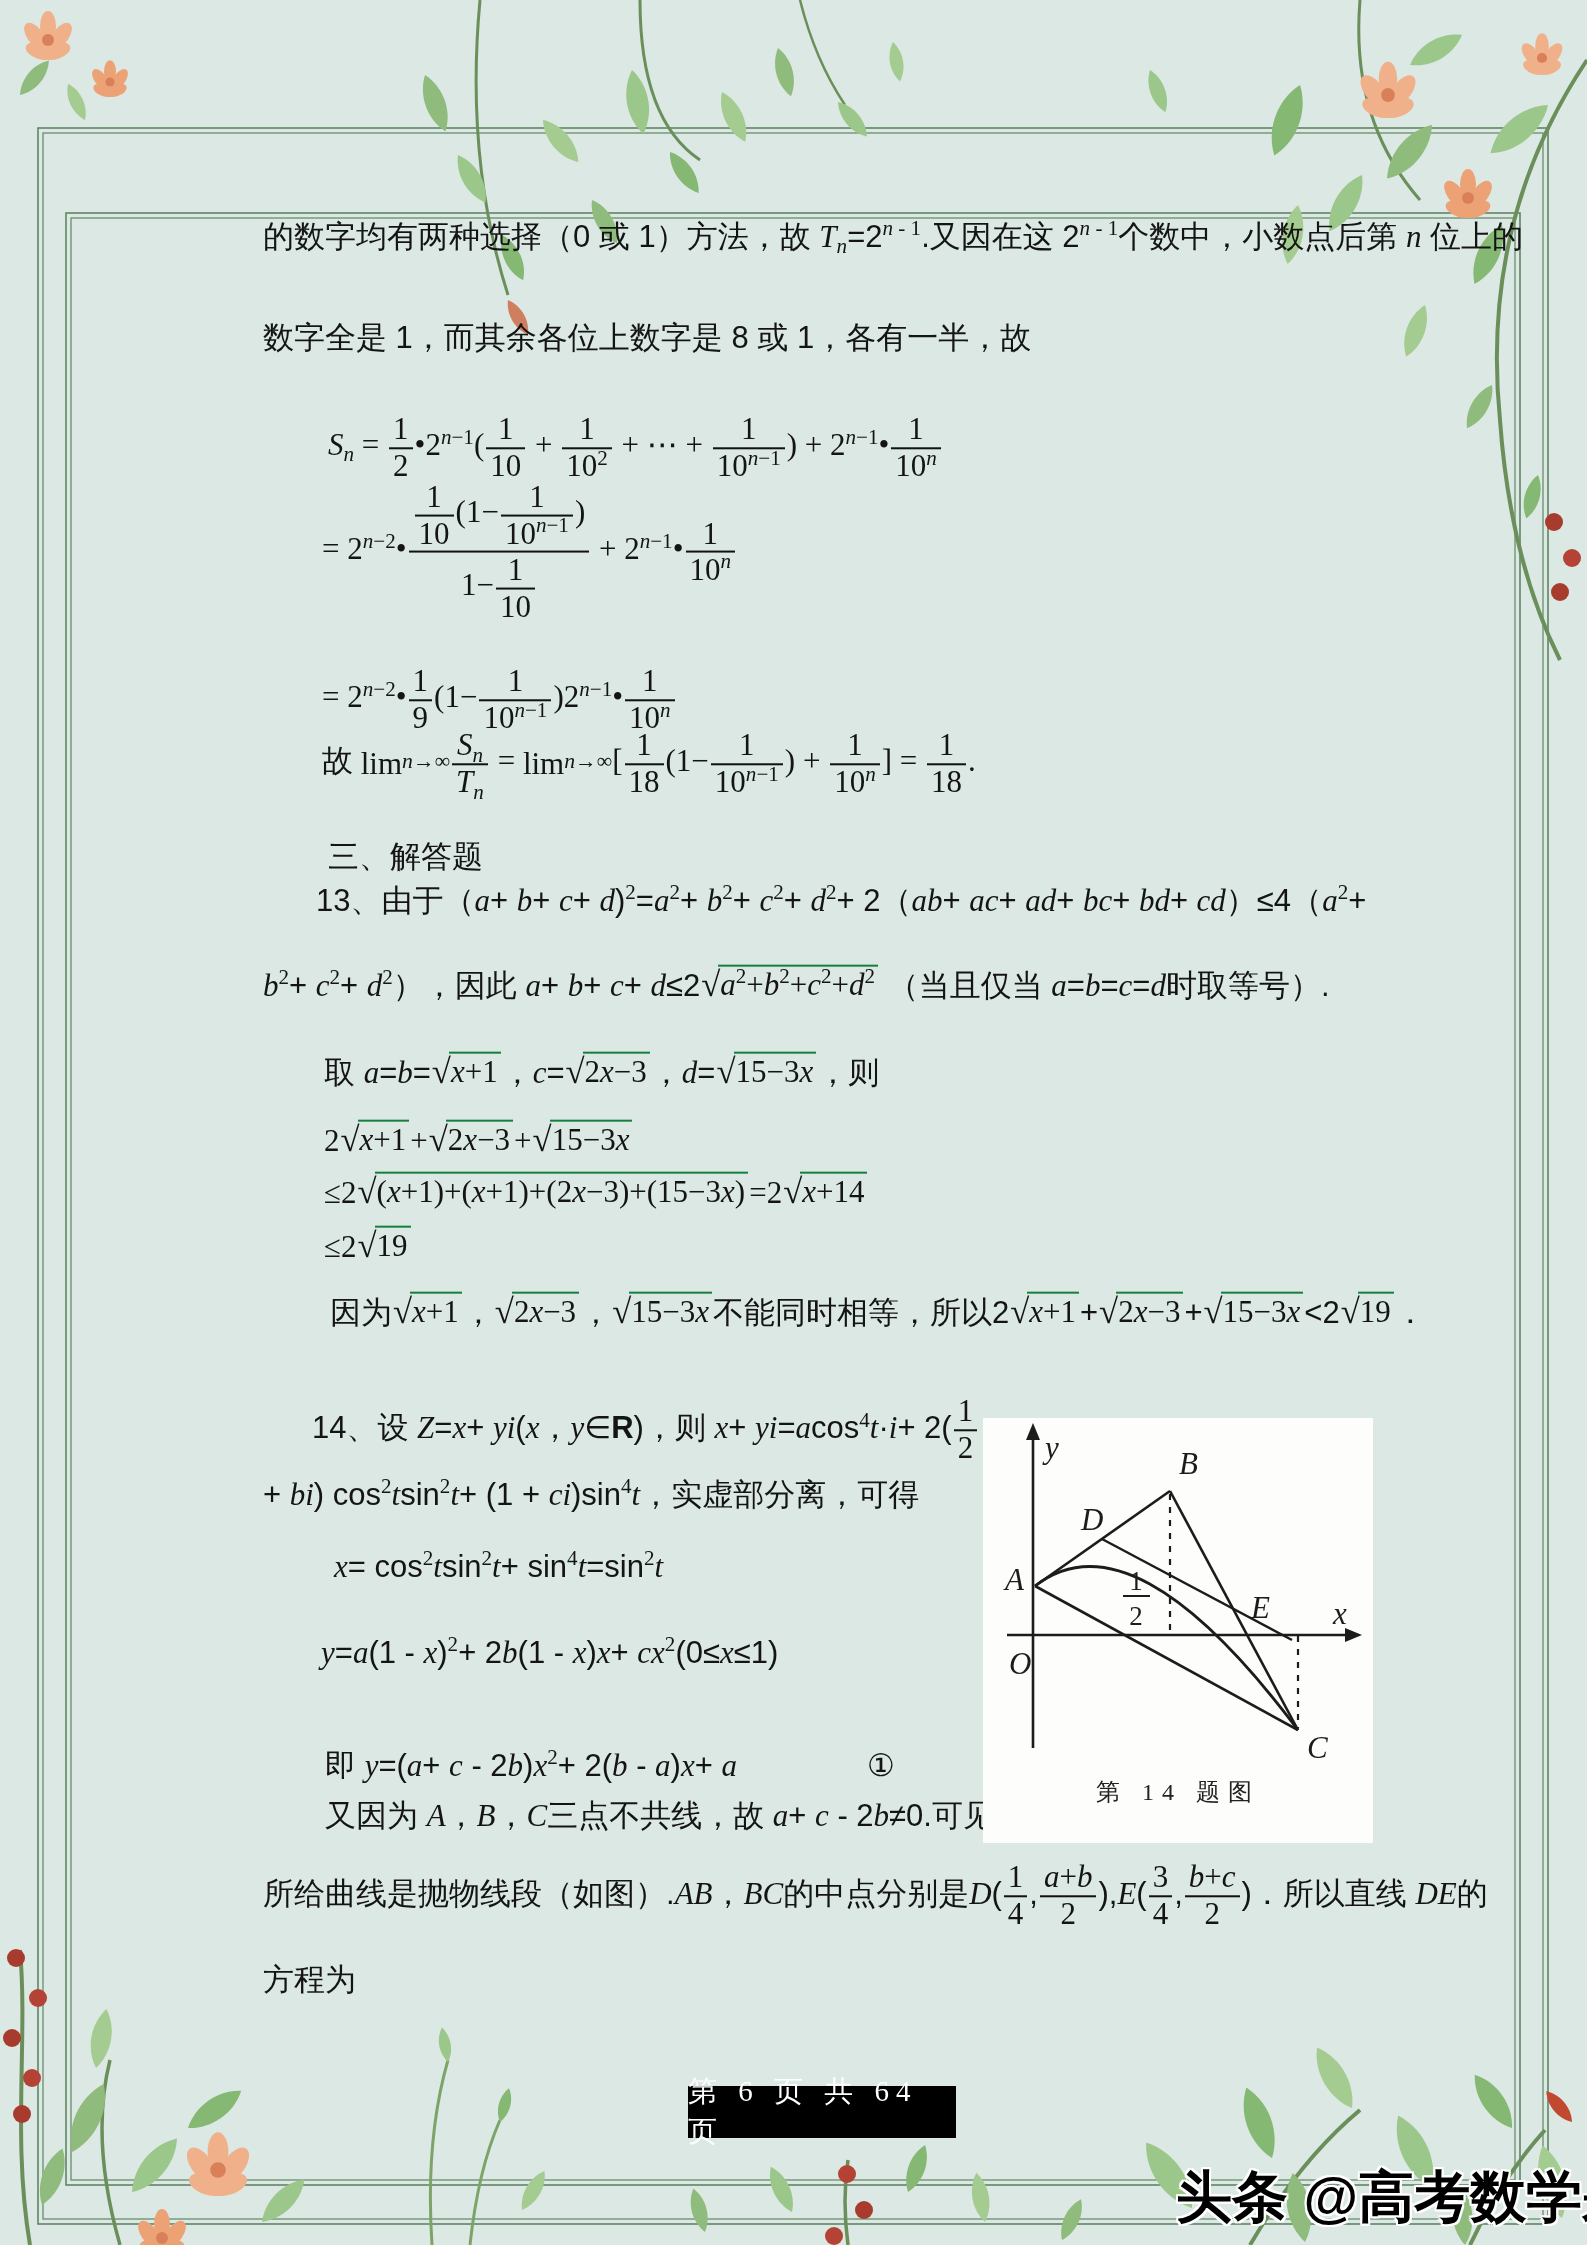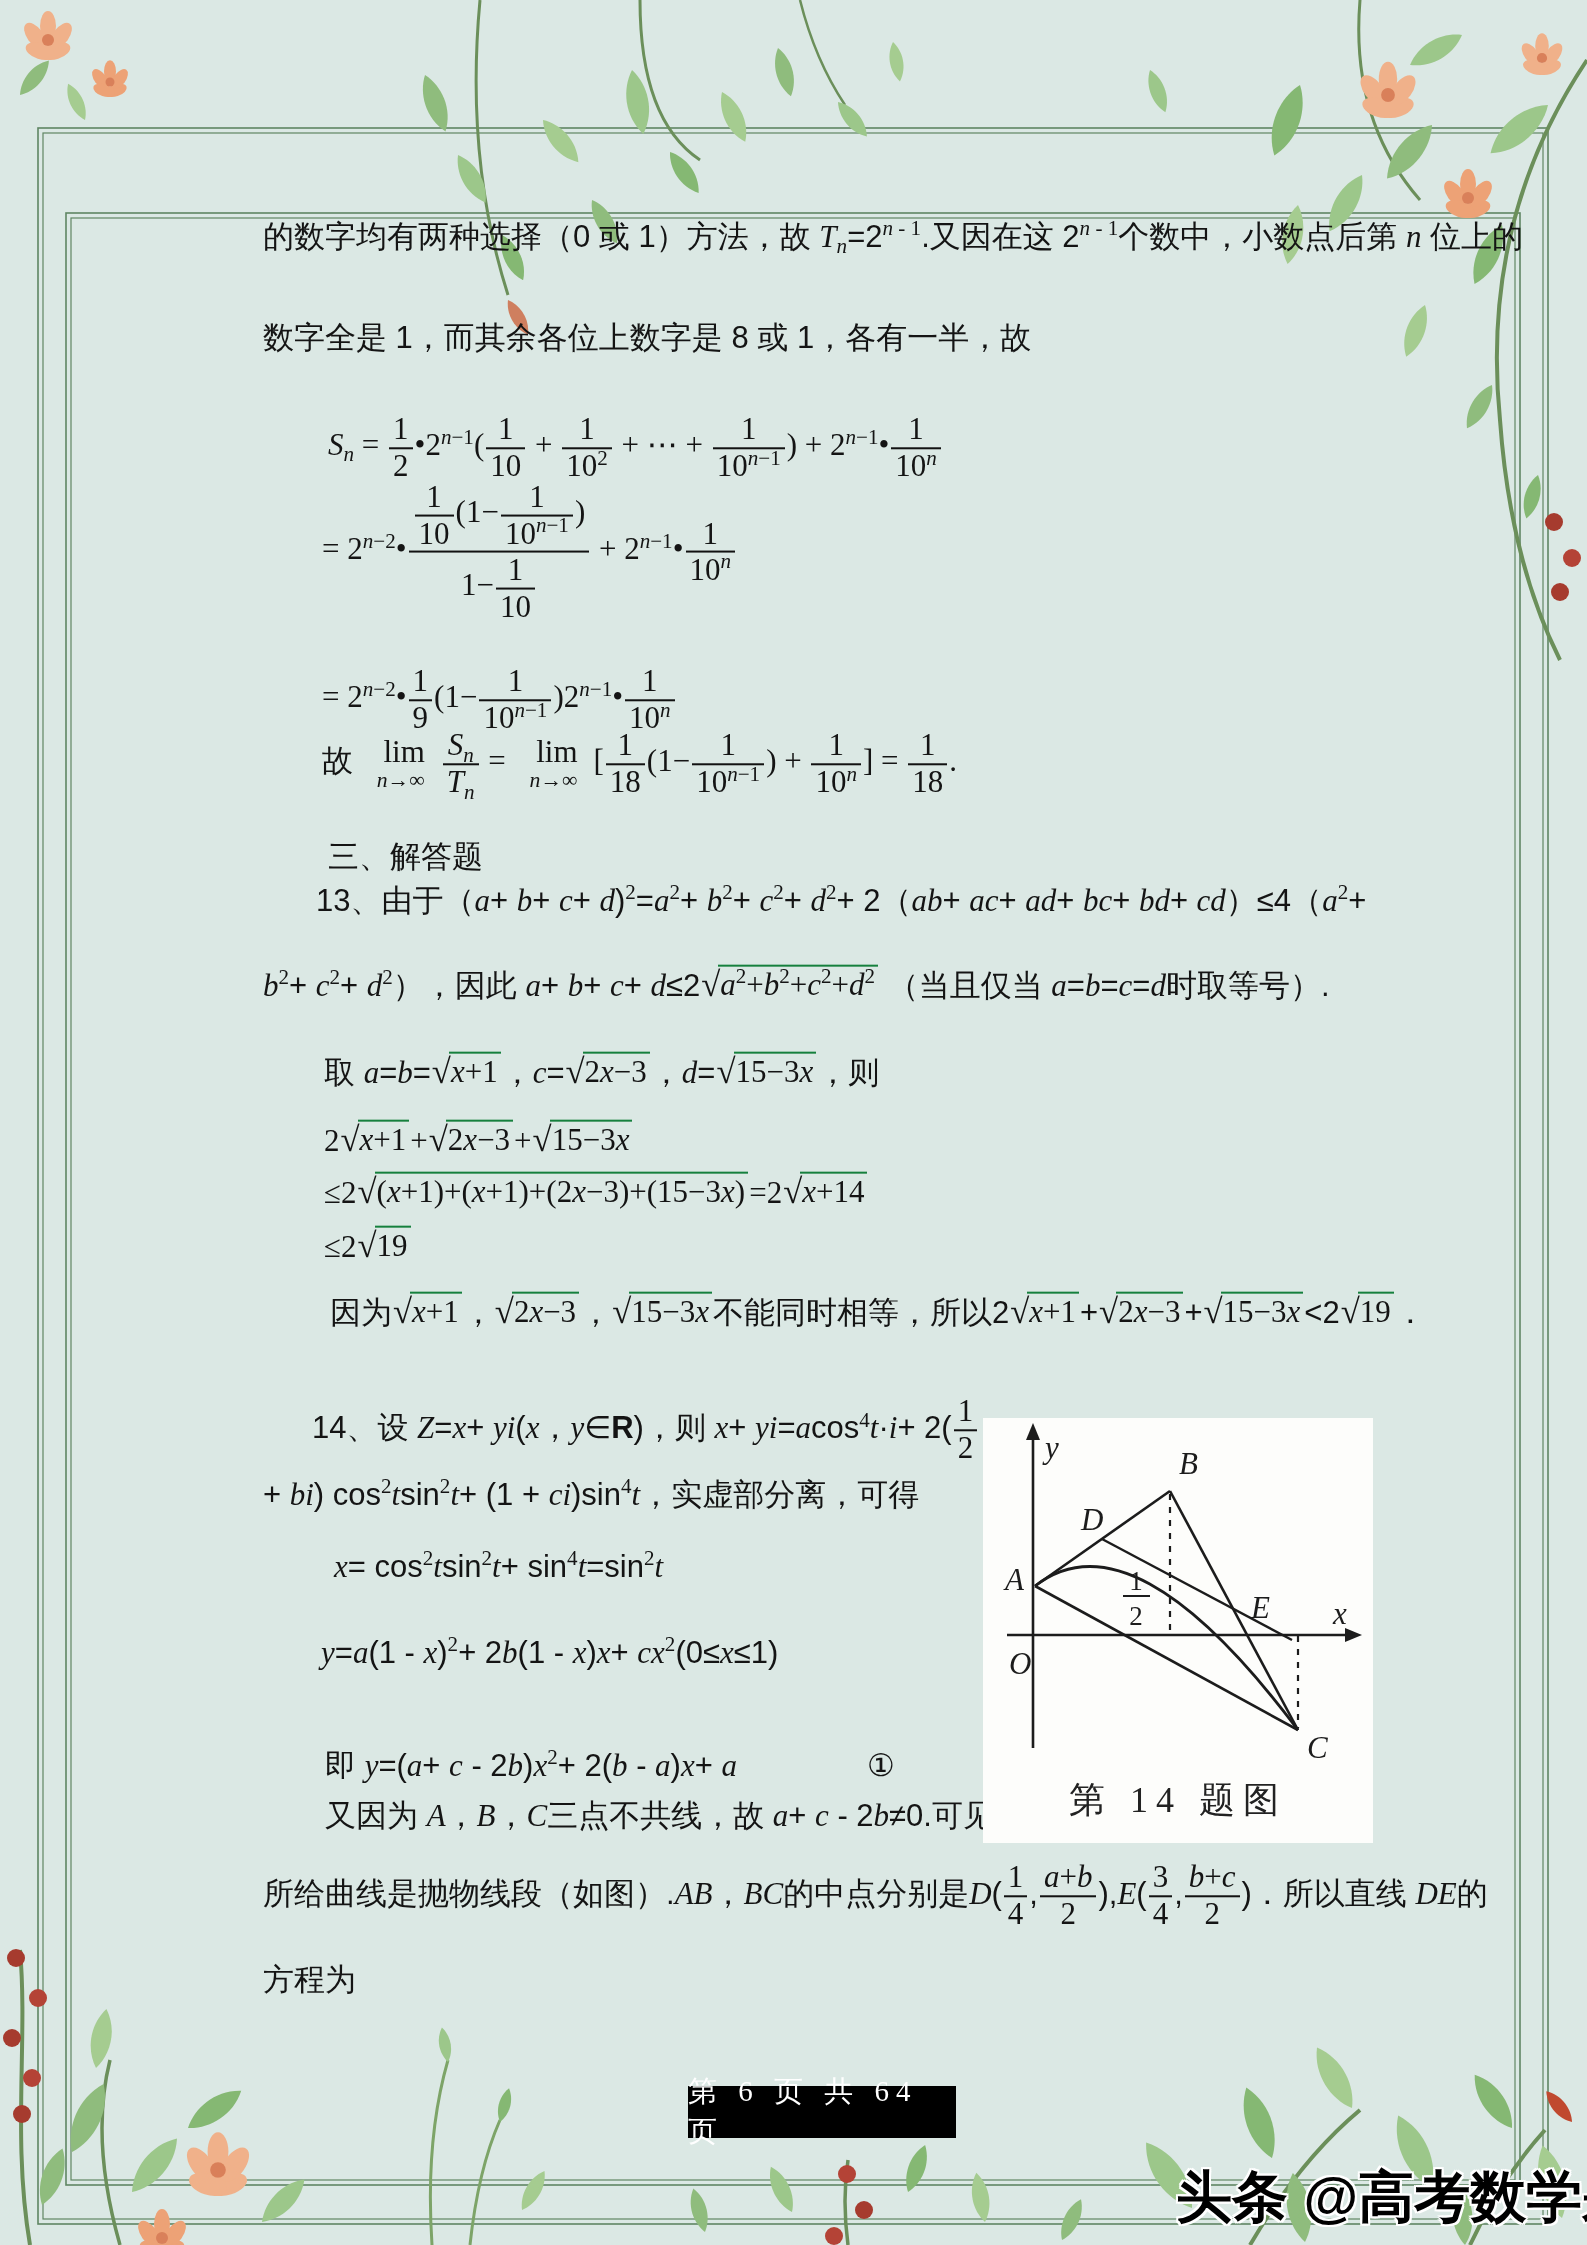--- a/index.html
+++ b/index.html
@@ -14,27 +14,27 @@
   em{font-family:"Liberation Serif",serif;font-style:italic;}
   b{font-weight:bold;}
   sup{font-size:.68em;line-height:0;vertical-align:.55em;font-family:"Liberation Serif",serif;}
   sub{font-size:.68em;line-height:0;vertical-align:-.3em;font-family:"Liberation Serif",serif;}
   .frac{display:inline-block;vertical-align:middle;text-align:center;margin:0 2px;font-family:"Liberation Serif",serif;}
   .frac .num{display:block;line-height:1.12;padding:0 4px;}
   .frac .den{display:block;line-height:1.12;border-top:2px solid #111;padding:0 4px;}
   .sqrt{display:inline-flex;align-items:stretch;margin:0 1px;font-family:"Liberation Serif",serif;}
   .sqrt .rad{font-size:1.12em;line-height:1;align-self:flex-end;margin-right:-2px;}
   .sqrt .radbody{border-top:2px solid #15803d;padding:0 3px 0 2px;line-height:1.15;}
-  .lim{display:inline-flex;flex-direction:column;align-items:flex-end;vertical-align:middle;margin:0 16px;}
+  .lim{display:inline-flex;flex-direction:row;align-items:flex-start;vertical-align:middle;margin:0 0;}
   .lim .top{line-height:1;}
   .lim .bot{font-size:.7em;line-height:1;margin-top:3px;}
   .eqnum{margin-left:130px;}
   .figure{position:absolute;left:983px;top:1418px;width:390px;height:425px;background:#fdfdfb;z-index:2;}
   .figcaption{position:absolute;left:0;top:358px;width:100%;text-align:center;
-              font-family:"Liberation Serif",serif;font-size:36px;letter-spacing:8px;color:#222;}
+              font-family:"Liberation Serif",serif;font-size:24px;letter-spacing:8px;color:#222;}
   .footerbox{position:absolute;left:688px;top:2086px;width:268px;height:52px;background:#000;z-index:3;
              display:flex;align-items:center;justify-content:center;}
   .footerbox span{color:#fff;font-family:"Liberation Serif",serif;font-size:29px;letter-spacing:7px;}
   .watermark{position:absolute;left:1176px;top:2160px;z-index:4;white-space:nowrap;
              font-family:"Liberation Sans",sans-serif;font-weight:bold;font-size:56px;color:#000;
              text-shadow:-2px -2px 0 #fff,2px -2px 0 #fff,-2px 2px 0 #fff,2px 2px 0 #fff,
                          -2px 0 0 #fff,2px 0 0 #fff,0 -2px 0 #fff,0 2px 0 #fff;}
 </style>
 </head>
 <body>

